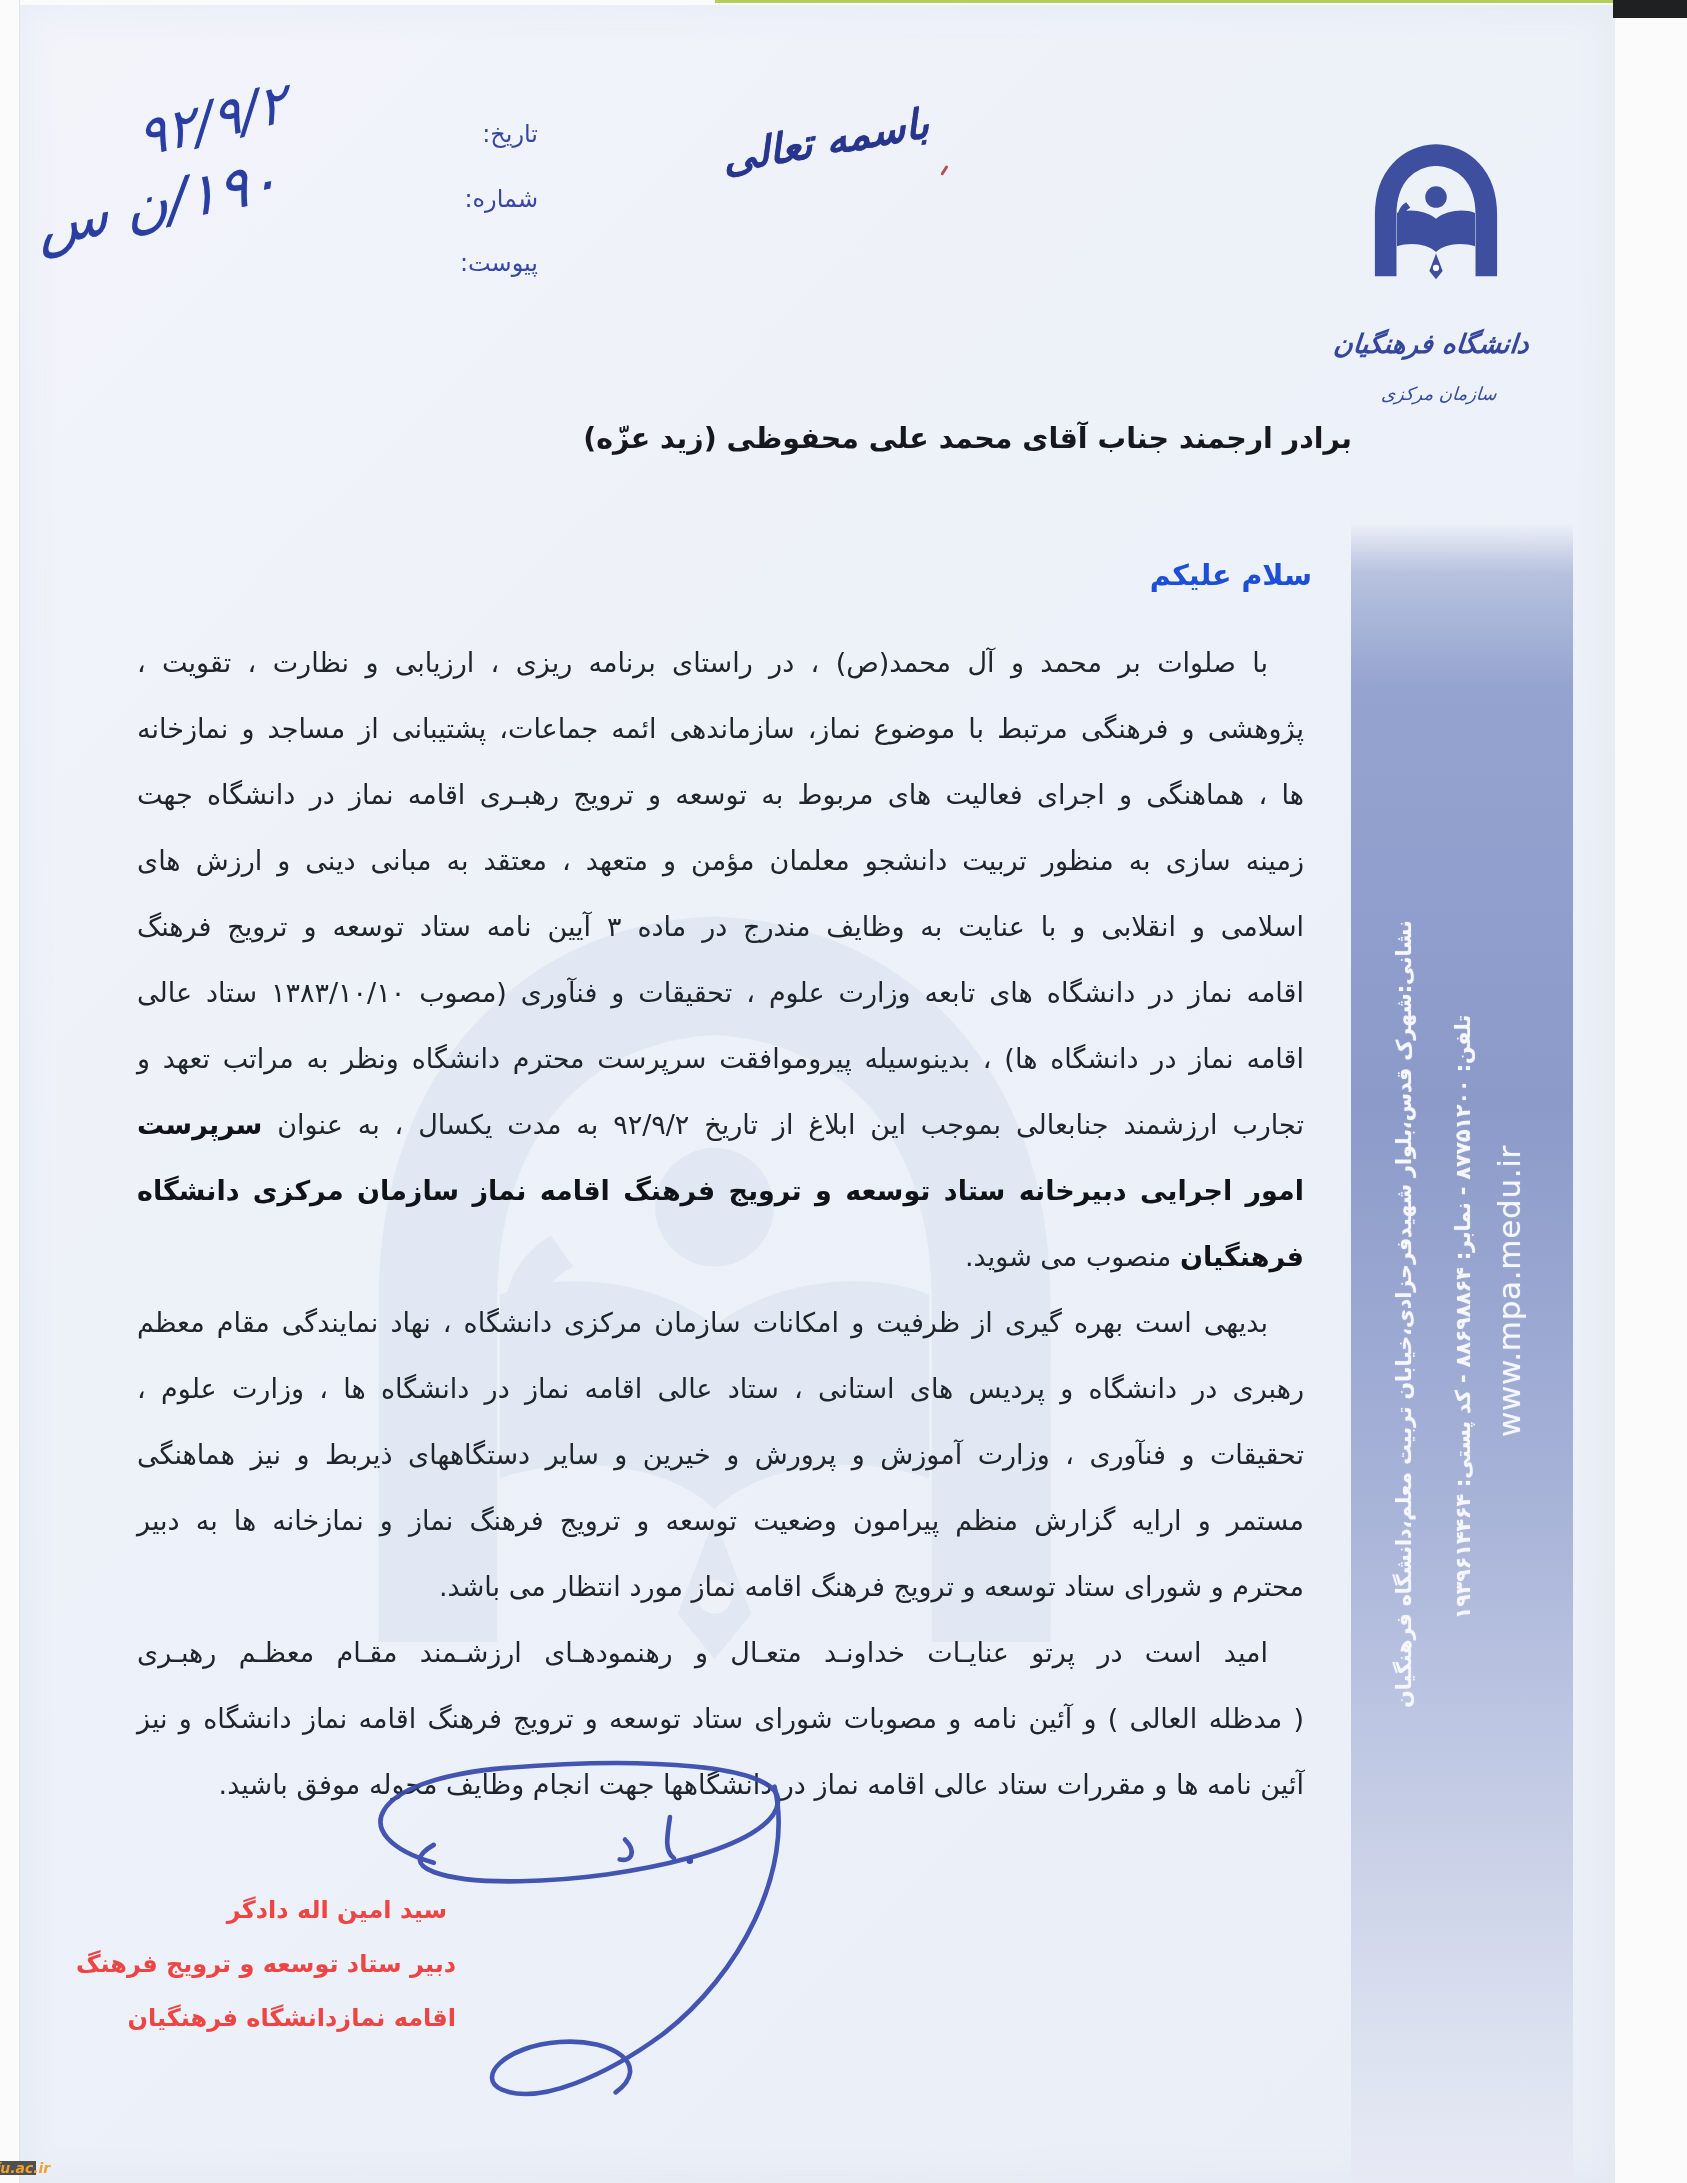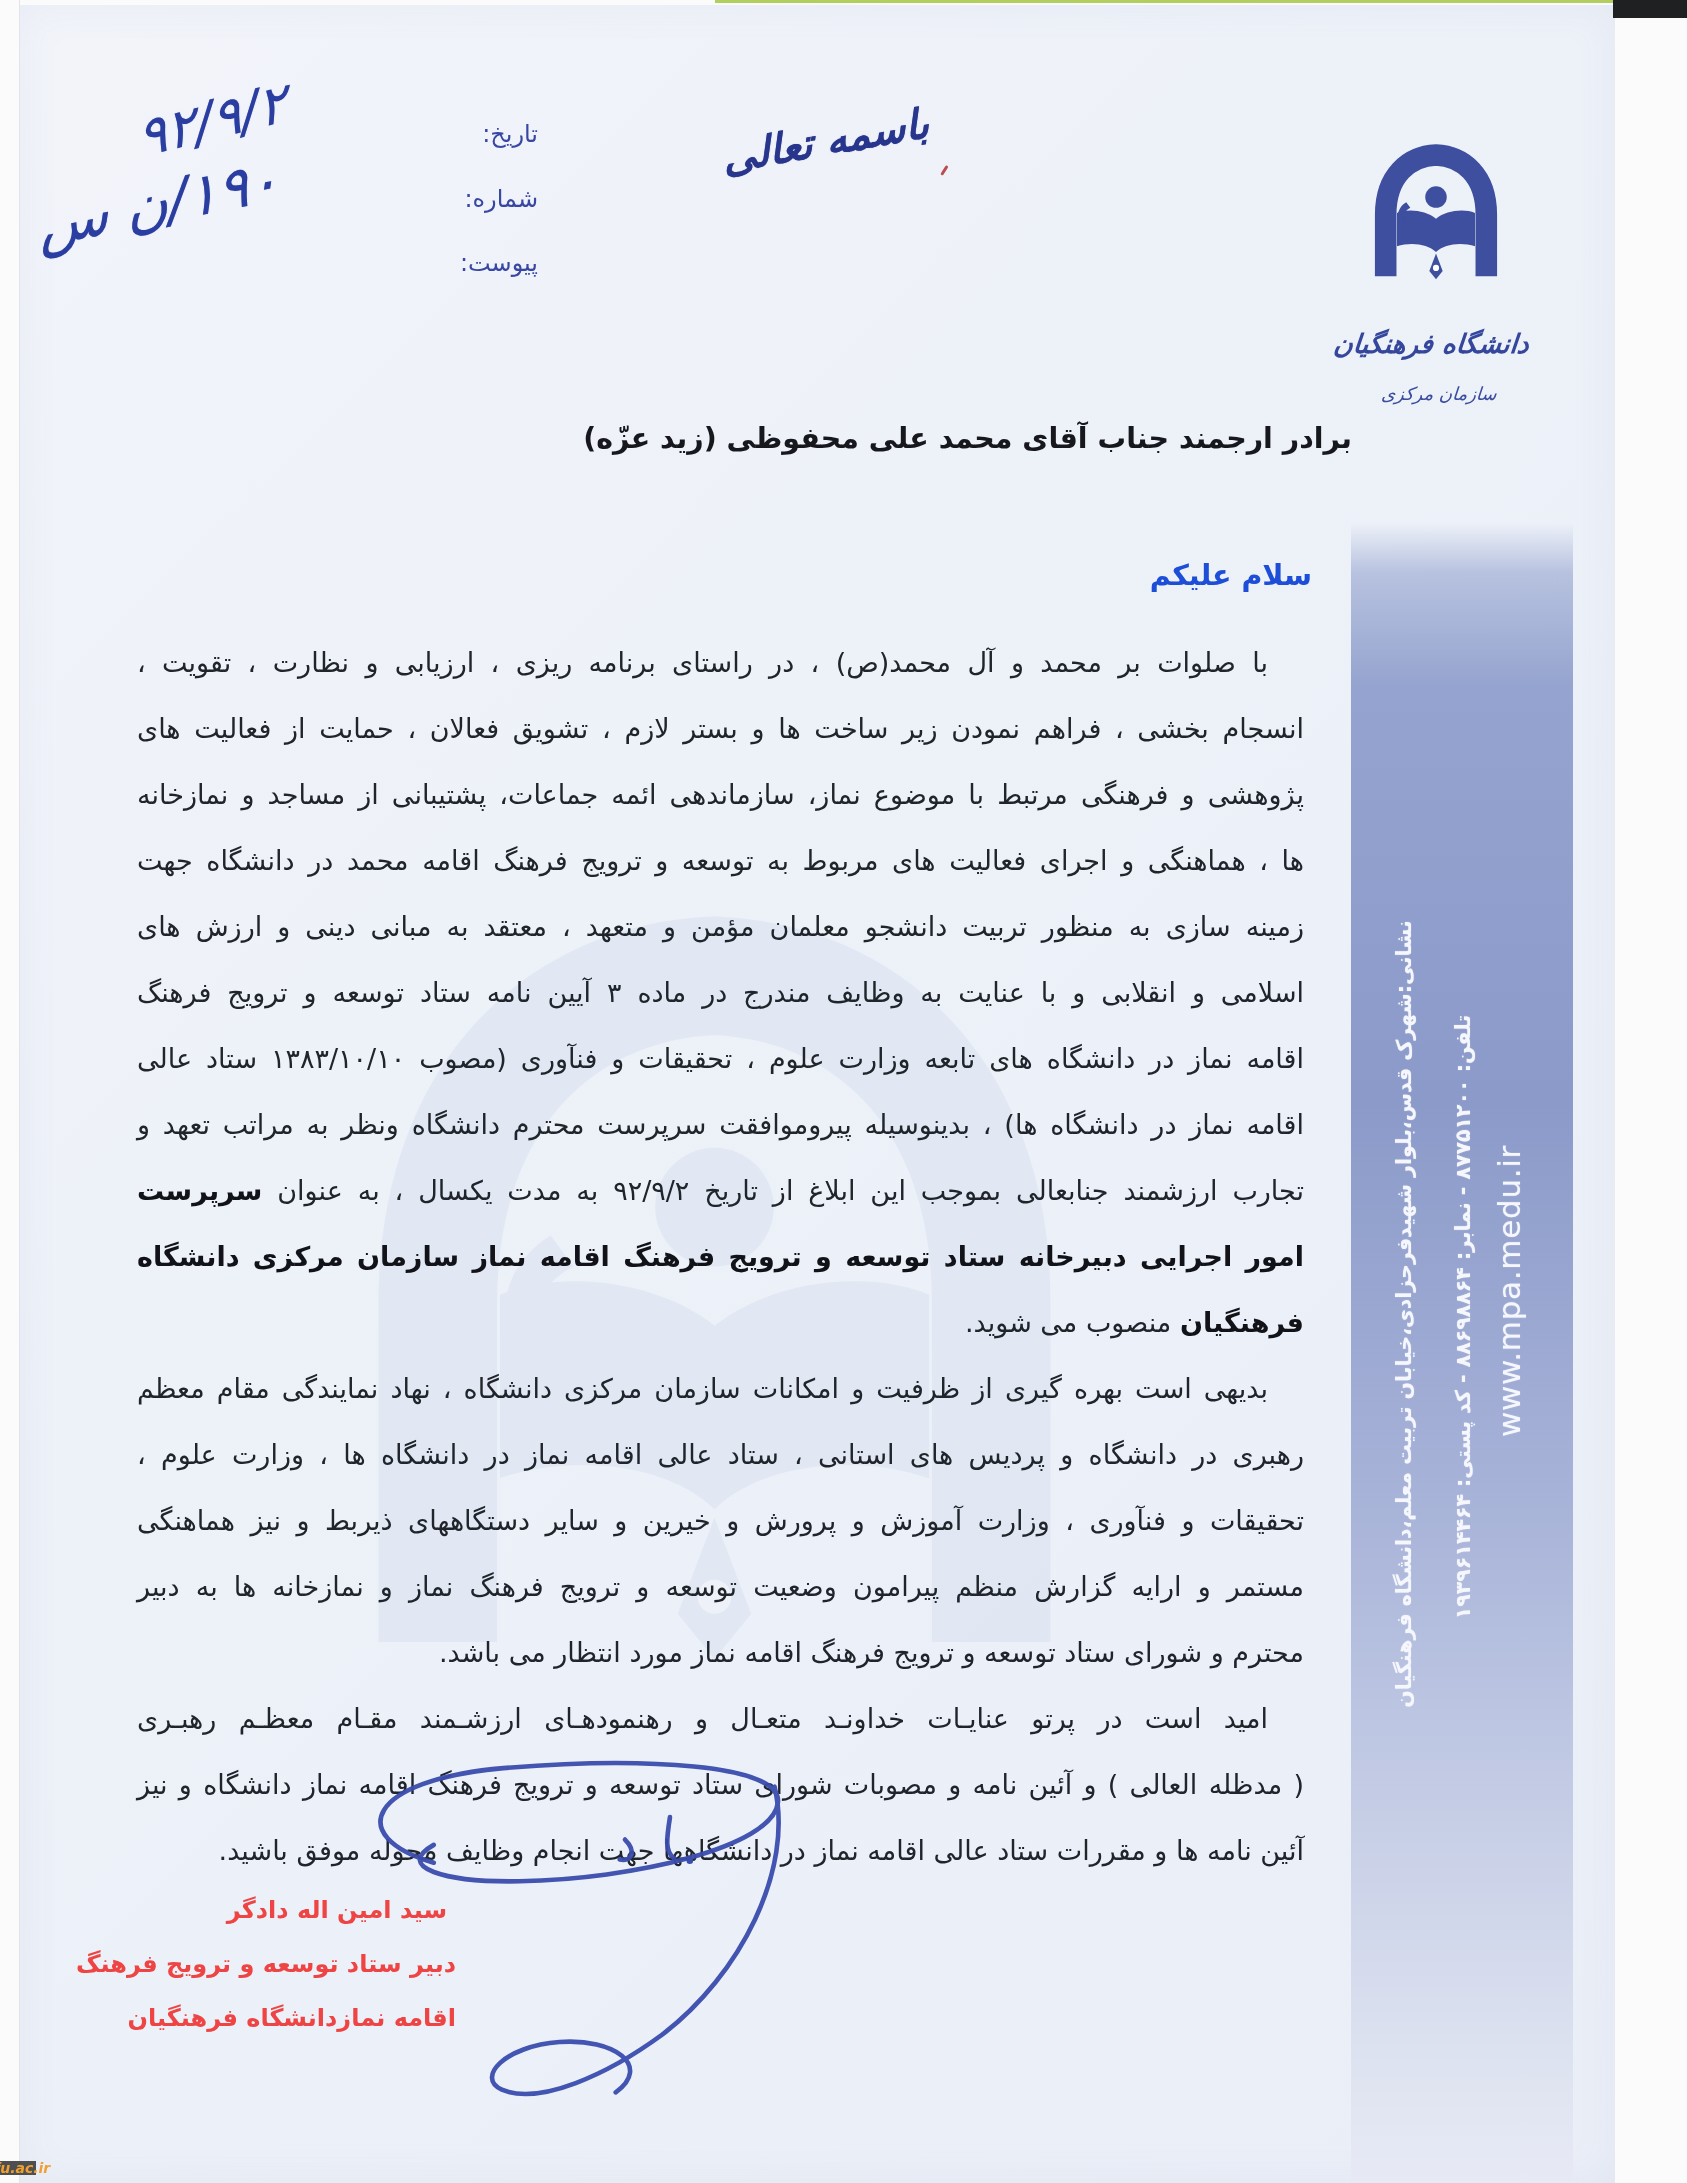--- a/index.html
+++ b/index.html
@@ -172,23 +172,22 @@
 <svg class="logo-emblem" viewBox="0 0 300 300">
   <use href="#emblem"></use>
 </svg>
 <div class="logo-uni">دانشگاه فرهنگیان</div>
 <div class="logo-org">سازمان مرکزی</div>
 
 <div class="addressee">برادر ارجمند جناب آقای محمد علی محفوظی (زید عزّه)</div>
 <div class="salutation">سلام علیکم</div>
 <div class="body-lines" id="body-lines">
     <div class="line indent"><span>با صلوات بر محمد و آل محمد(ص) ، در راستای برنامه ریزی ، ارزیابی و نظارت ، تقویت ،</span></div>
-    <div class="line"><span>انسجام بخشی ، فراهم نمودن زیر ساخت ها و بستر لازم ، تشویق فعالان ، حمایت از فعالیت های</span></div>
     <div class="line"><span>پژوهشی و فرهنگی مرتبط با موضوع نماز، سازماندهی ائمه جماعات، پشتیبانی از مساجد و نمازخانه</span></div>
-    <div class="line"><span>ها ، هماهنگی و اجرای فعالیت های مربوط به توسعه و ترویج فرهنگ اقامه محمد در دانشگاه جهت</span></div>
+    <div class="line"><span>ها ، هماهنگی و اجرای فعالیت های مربوط به توسعه و ترویج رهبـری اقامه نماز در دانشگاه جهت</span></div>
     <div class="line"><span>زمینه سازی به منظور تربیت دانشجو معلمان مؤمن و متعهد ، معتقد به مبانی دینی و ارزش های</span></div>
     <div class="line"><span>اسلامی و انقلابی و با عنایت به وظایف مندرج در ماده ۳ آیین نامه ستاد توسعه و ترویج فرهنگ</span></div>
     <div class="line"><span>اقامه نماز در دانشگاه های تابعه وزارت علوم ، تحقیقات و فنآوری (مصوب ۱۳۸۳/۱۰/۱۰ ستاد عالی</span></div>
     <div class="line"><span>اقامه نماز در دانشگاه ها) ، بدینوسیله پیروموافقت سرپرست محترم دانشگاه ونظر به مراتب تعهد و</span></div>
     <div class="line"><span>تجارب ارزشمند جنابعالی بموجب این ابلاغ از تاریخ ۹۲/۹/۲ به مدت یکسال ، به عنوان </span><span class="bold">سرپرست</span></div>
     <div class="line"><span class="bold">امور اجرایی دبیرخانه ستاد توسعه و ترویج فرهنگ اقامه نماز سازمان مرکزی دانشگاه</span></div>
     <div class="line end"><span class="bold">فرهنگیان</span><span> منصوب می شوید.</span></div>
     <div class="line indent"><span>بدیهی است بهره گیری از ظرفیت و امکانات سازمان مرکزی دانشگاه ، نهاد نمایندگی مقام معظم</span></div>
     <div class="line"><span>رهبری در دانشگاه و پردیس های استانی ، ستاد عالی اقامه نماز در دانشگاه ها ، وزارت علوم ،</span></div>
     <div class="line"><span>تحقیقات و فنآوری ، وزارت آموزش و پرورش و خیرین و سایر دستگاههای ذیربط و نیز هماهنگی</span></div>

